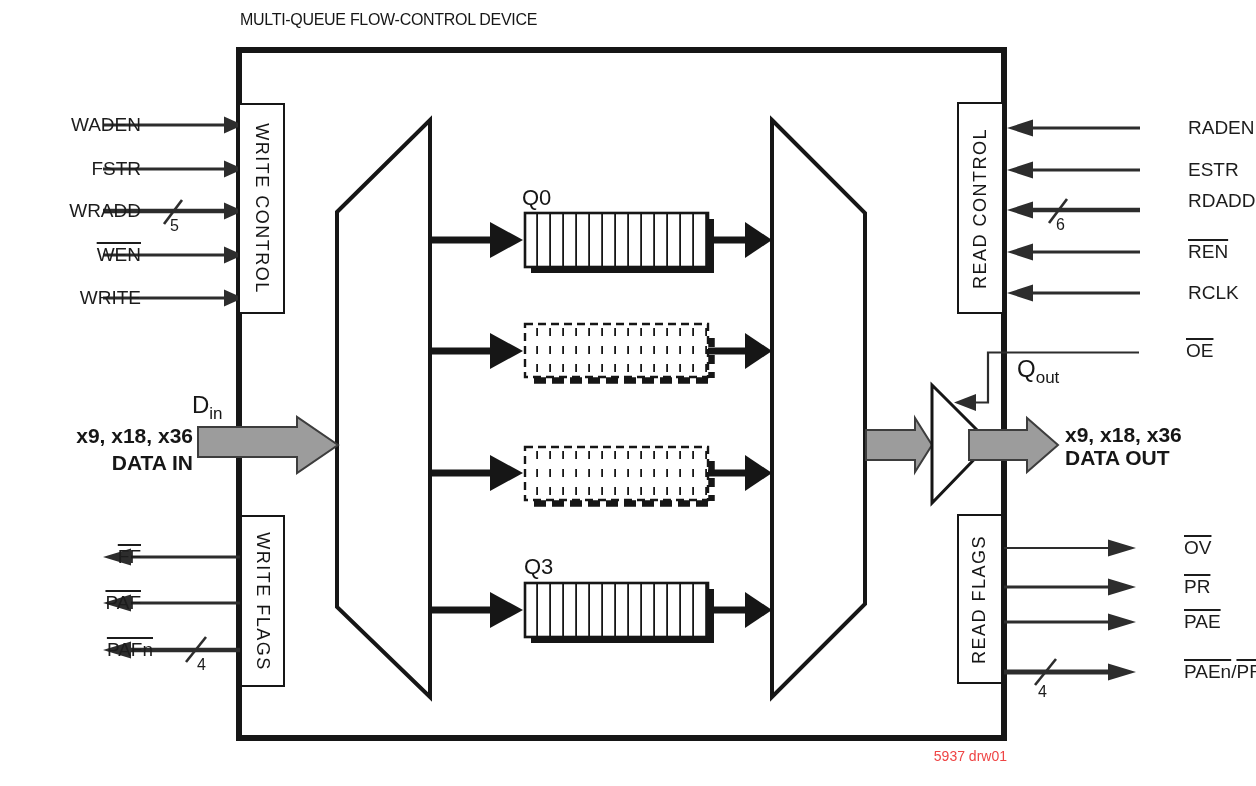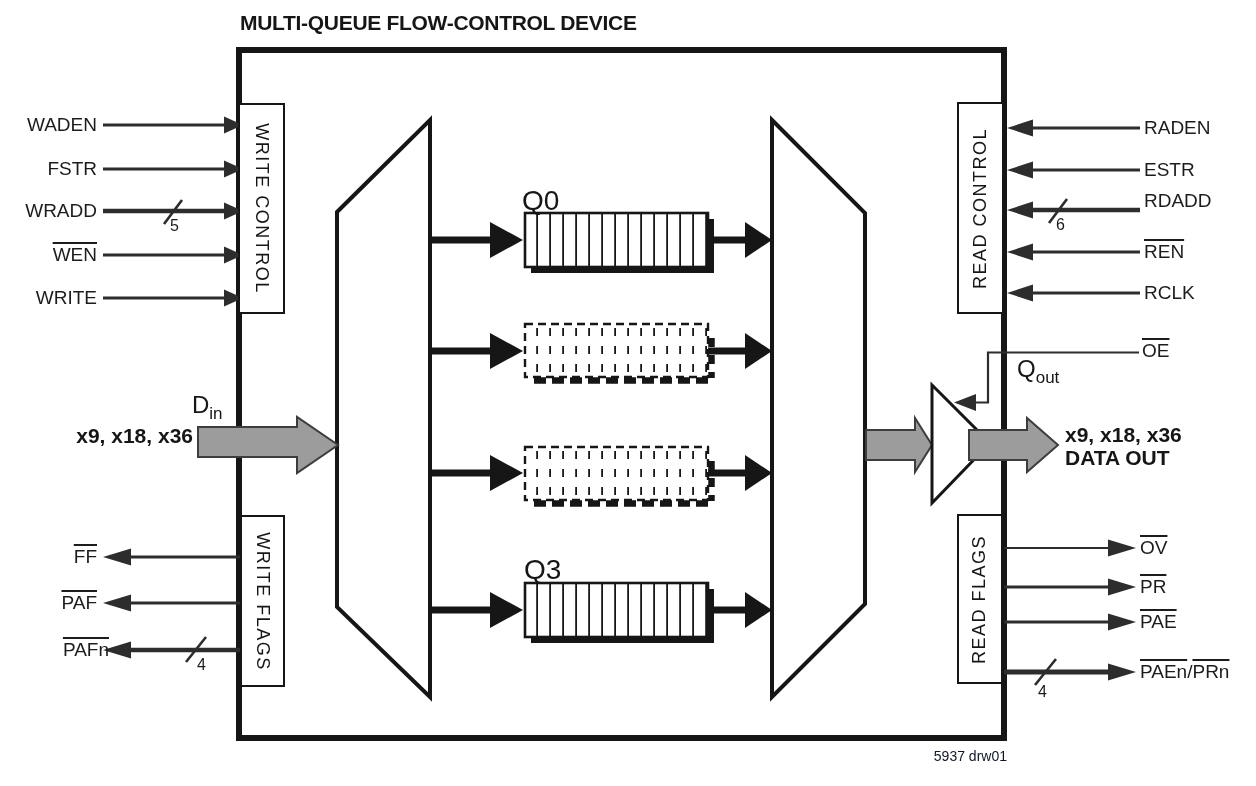--- a/index.html
+++ b/index.html
@@ -2,30 +2,30 @@
 <html><head>
 <meta charset="utf-8">
 <style>
   html,body{margin:0;padding:0;background:#ffffff;}
   .canvas{
     position:relative;width:1256px;height:786px;background:#fff;overflow:hidden;
     font-family:"Liberation Sans","DejaVu Sans",sans-serif;color:#161616;
   }
   svg.layer{position:absolute;left:0;top:0;}
   .lbl{position:absolute;white-space:nowrap;line-height:1.05;}
-  .sig{font-size:19px;color:#1c1c1c;}
+  .sig{font-size:19px;color:#1c1c1c;padding-left:44px;}
   .ralign{text-align:right;}
   .ovl{text-decoration:overline;text-decoration-thickness:1.6px;margin-top:6px;}
   .busn{font-size:16px;color:#1c1c1c;}
-  .title{font-size:21px;font-weight:bold;letter-spacing:-0.3px;}
-  .qlbl{font-size:28px;}
+  .title{font-size:16px;font-weight:normal;letter-spacing:-0.3px;}
+  .qlbl{font-size:22px;}
   .dcap{font-size:21px;font-weight:bold;}
   .bigsig{font-size:24px;}
   .subs{font-size:17px;vertical-align:-6px;}
-  .figcode{font-size:14px;color:#0f172a;}
+  .figcode{font-size:14px;color:#ef4444;}
   .cbox{
     position:absolute;background:#fff;border:2.5px solid #161616;
     display:flex;align-items:center;justify-content:center;box-sizing:border-box;
   }
   .cbox span{
     font-size:18px;letter-spacing:1.5px;white-space:nowrap;color:#161616;
   }
   .rotcw{transform:rotate(90deg);}
   .rotccw{transform:rotate(-90deg);}
 </style>
@@ -223,20 +223,21 @@
     <span class="ovl">PR</span></div>
   <div class="lbl sig" style="left:1140px;top:612px">
     <span class="ovl">PAE</span></div>
   <div class="lbl sig" style="left:1140px;top:662px">
     <span class="ovl">PAEn</span><span>/</span><span class="ovl">PRn</span></div>
   <div class="lbl busn" style="left:1038px;top:684px">4</div>
 
   <div class="lbl" style="left:192px;top:392px">
     <span class="bigsig">D</span><span class="subs">in</span></div>
   <div class="lbl dcap ralign" style="left:0;width:193px;top:425px">x9, x18, x36</div>
+  <div class="lbl dcap ralign" style="left:0;width:193px;top:452px">DATA IN</div>
 
   <div class="lbl" style="left:1017px;top:356px">
     <span class="bigsig">Q</span><span class="subs">out</span></div>
   <div class="lbl dcap" style="left:1065px;top:424px">x9, x18, x36</div>
   <div class="lbl dcap" style="left:1065px;top:447px">DATA OUT</div>
 
   <div class="lbl qlbl" style="left:522px;top:186px">Q0</div>
   <div class="lbl qlbl" style="left:524px;top:555px">Q3</div>
 
   <div class="lbl figcode ralign" style="left:900px;width:107px;top:749px">5937 drw01</div>

